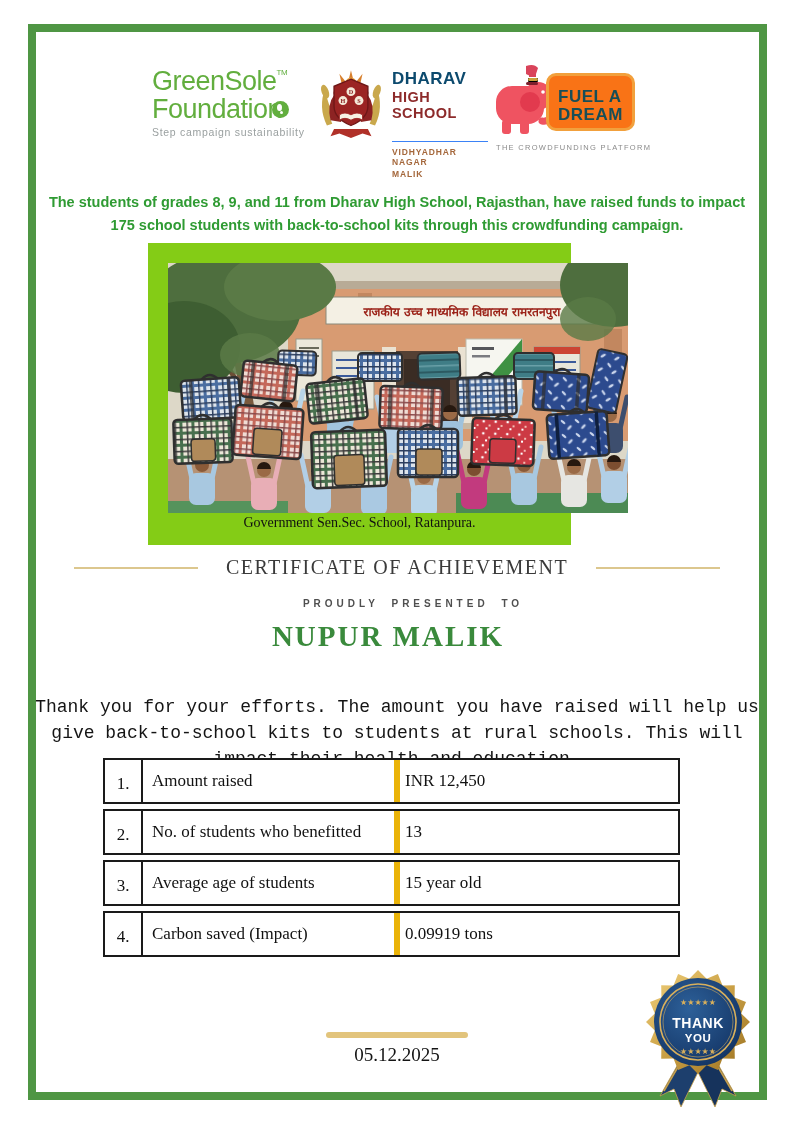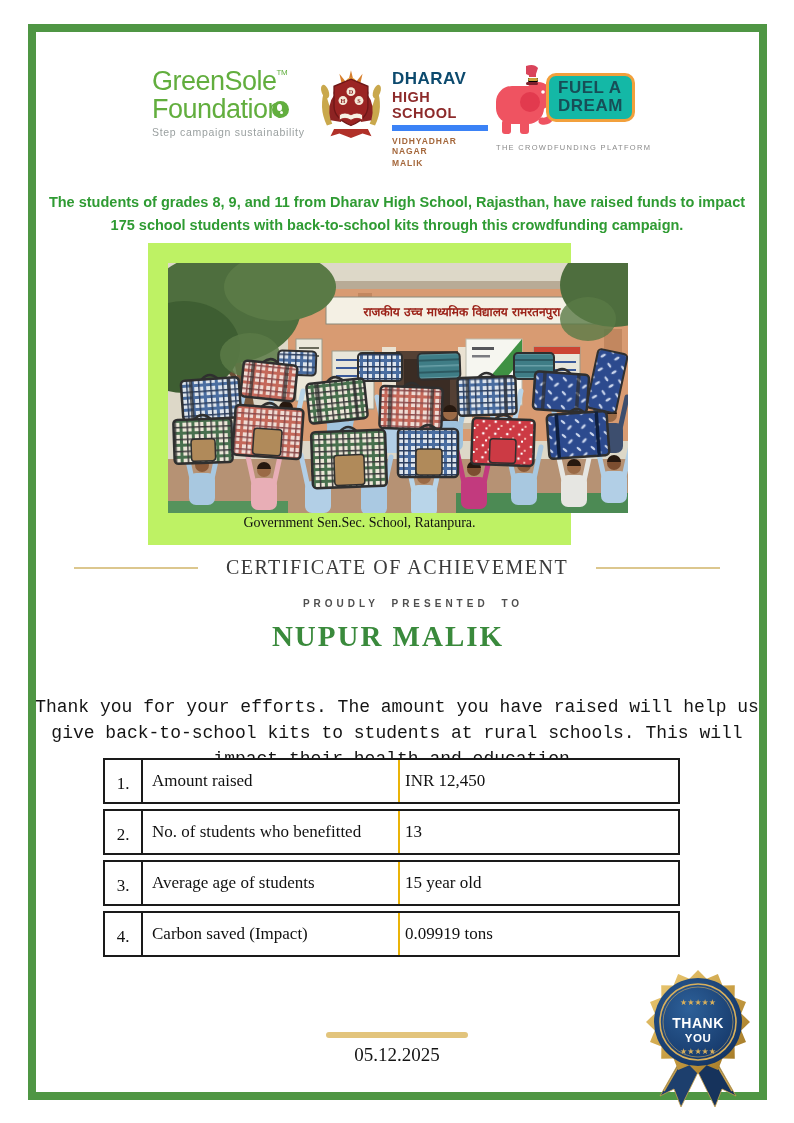--- a/index.html
+++ b/index.html
@@ -13,52 +13,52 @@
   .gs-line{font-size:27px;color:#62ae3e;letter-spacing:-0.5px;line-height:1.02;position:relative;}
   .gs-tm{font-size:8px;vertical-align:top;position:relative;top:1px;color:#62ae3e;}
   .gs-foot-icon{position:absolute;right:23px;top:5px;width:17px;height:17px;border-radius:50%;background:#62ae3e;}
   .gs-foot-icon:before{content:"";position:absolute;left:5px;top:3px;width:5px;height:7px;border-radius:50%;background:#fff;}
   .gs-foot-icon:after{content:"";position:absolute;left:8px;top:10px;width:3px;height:3px;border-radius:50%;background:#fff;}
   .gs-tagline{font-size:10.5px;color:#9aa0a0;letter-spacing:0.7px;margin-top:3px;}
 
   .dh-logo{left:318px;top:64px;width:170px;display:flex;}
   .dh-text{margin-left:8px;padding-top:5px;}
   .dh-l1{font-size:17px;font-weight:800;color:#0c4a6e;letter-spacing:0.5px;}
-  .dh-l2{font-size:14.5px;font-weight:700;color:#8d2b2b;letter-spacing:0.5px;padding-bottom:4px;border-bottom:6px solid #3b82f6;}
+  .dh-l2{font-size:14.5px;font-weight:700;color:#8d2b2b;letter-spacing:0.5px;padding-bottom:20px;border-bottom:1px solid #3b82f6;}
   .dh-l3{font-size:8.5px;font-weight:700;color:#a5683c;letter-spacing:0.9px;margin-top:5px;}
   .dh-l4{font-size:8.5px;font-weight:700;color:#a5683c;letter-spacing:0.9px;margin-top:2px;}
 
   .fd-logo{left:492px;top:64px;width:168px;}
   .fd-row{display:flex;align-items:flex-start;}
-  .fd-box{margin-left:-10px;margin-top:9px;border:3px solid #f2a03c;border-radius:10px;padding:3px 9px 4px 9px;background:#14b8a6;}
+  .fd-box{margin-left:-10px;margin-top:9px;border:3px solid #f2a03c;border-radius:10px;padding:12px 9px 4px 9px;background:#f97316;}
   .fd-l1,.fd-l2{font-size:17px;font-weight:800;color:#174e57;line-height:1.05;letter-spacing:0.5px;}
   .fd-tagline{font-size:7.5px;color:#8a8a8a;letter-spacing:1.3px;margin-top:5px;margin-left:4px;}
 
   
   .intro{left:42px;top:176px;width:710px;text-align:center;font-size:14.5px;font-weight:bold;color:#2f9b33;line-height:1.6;}
 
   
-  .photo-frame{left:148px;top:243px;width:423px;height:302px;background:#bef264;}
+  .photo-frame{left:148px;top:243px;width:423px;height:302px;background:#84cc16;}
   .photo-frame svg{position:absolute;left:20px;top:20px;}
   .photo-caption{position:absolute;left:0;right:0;top:272px;text-align:center;font-family:"Liberation Serif",serif;font-size:14px;color:#111;}
 
   
   .title-row{left:0;top:556px;width:794px;display:flex;align-items:center;justify-content:center;gap:28px;}
   .title-line{width:124px;height:2px;background:#dcc78e;}
   .cert-title{font-family:"Liberation Serif",serif;font-size:20px;font-weight:400;color:#3a3a3a;letter-spacing:1.5px;}
   .presented{left:16px;top:598px;width:794px;text-align:center;font-size:10px;font-weight:600;color:#4f4f4f;letter-spacing:4px;word-spacing:6px;}
   .recipient{left:0;top:620px;width:776px;text-align:center;font-family:"Liberation Serif",serif;font-size:29px;font-weight:600;color:#3a8a3c;letter-spacing:2px;}
 
   .message{left:27px;top:676px;width:740px;text-align:center;font-family:Liberation Mono, monospace;font-size:18px;color:#141414;line-height:1.45;}
 
   
   .impact-table{left:103px;top:758px;width:577px;}
   .trow{display:flex;height:46px;border:2px solid #1a1a1a;margin-bottom:5px;background:#fff;box-sizing:border-box;font-family:"Liberation Serif",serif;font-size:17px;color:#111;}
   .tcell-num{width:38px;border-right:2px solid #1a1a1a;display:flex;align-items:center;justify-content:center;padding-top:6px;box-sizing:border-box;}
-  .tcell-label{width:257px;border-right:2px solid #eab308;display:flex;align-items:center;padding-left:9px;box-sizing:border-box;}
+  .tcell-label{width:257px;border-right:6px solid #eab308;display:flex;align-items:center;padding-left:9px;box-sizing:border-box;}
   .tcell-value{flex:1;display:flex;align-items:center;padding-left:5px;box-sizing:border-box;}
 
   
   .date-line{left:326px;top:1032px;width:142px;height:6px;border-radius:3px;background:#e2c47c;}
   .date-text{left:0;top:1044px;width:794px;text-align:center;font-family:"Liberation Serif",serif;font-size:19px;color:#141414;}
 
   .badge{left:636px;top:960px;z-index:5;}
 </style>
 </head>
 <body>

